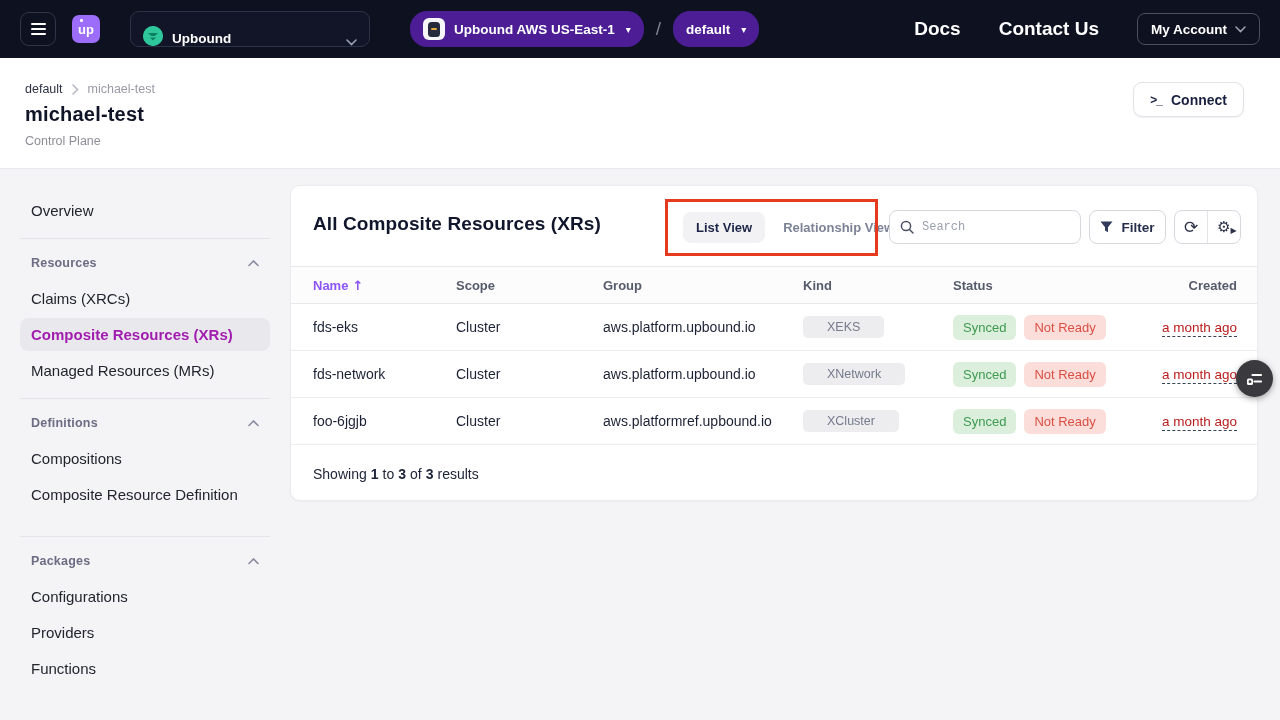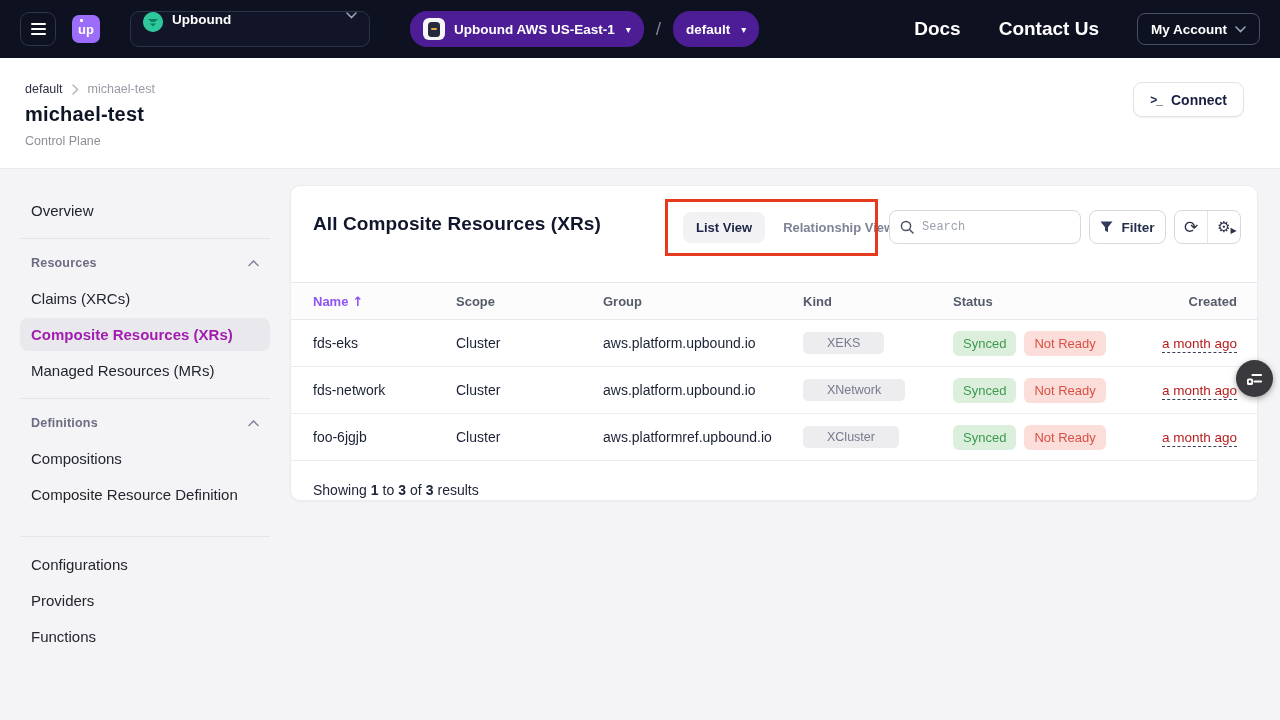--- a/index.html
+++ b/index.html
@@ -24,21 +24,21 @@
   }
   .hamburger i { display:block; width:15px; height:2px; background:#fff; border-radius:1px; }
   .logo {
     width:28px; height:28px; background:#9c6cfb; border-radius:7px; margin-left:16px;
     display:flex; align-items:center; justify-content:center;
     color:#fff; font-weight:bold; font-size:13px; position:relative; flex:0 0 auto;
   }
   .logo .logo-dot { position:absolute; top:4px; left:8px; width:2.5px; height:2.5px; background:#fff; border-radius:50%; }
   .org-select {
     margin-left:30px; width:240px; height:36px; border:1px solid #2d3346; border-radius:9px;
-    background:#111527; display:flex; align-items:flex-start; padding:0 12px; gap:9px; cursor:pointer;
+    background:#111527; display:flex; align-items:flex-end; padding:0 12px; gap:9px; cursor:pointer;
   }
   .org-icon { width:20px; height:20px; border-radius:50%; background:#2ec79c; position:relative; overflow:hidden; flex:0 0 auto; }
   .org-icon svg { position:absolute; inset:0; }
   .org-select .lbl { color:#fff; font-weight:bold; font-size:13.5px; }
   .chev { margin-left:auto; color:#9aa0b4; display:flex; align-items:center; }
   .cp-select, .ns-select {
     height:36px; background:#4c1d95; border-radius:17px; display:flex; align-items:center;
     padding:0 13px; gap:9px; cursor:pointer; color:#fff; font-weight:bold; font-size:13.5px;
   }
   .cp-select { margin-left:40px; }
@@ -131,21 +131,21 @@
   .icon-cell + .icon-cell { border-left:1px solid #e3e3e8; }
   .refresh-glyph { font-size:17px; line-height:1; }
   .gear-wrap { position:relative; font-size:15px; line-height:1; }
   .gear-caret { position:absolute; right:-6px; bottom:0; font-size:8px; color:#2b3248; }
 
   
   .tbl-header {
     height:38px; display:grid; grid-template-columns:143px 147px 200px 150px 190px 1fr;
     align-items:center; padding:0 20px 0 22px;
     border-top:1px solid #e8e8ec; border-bottom:1px solid #e8e8ec; background:#fcfcfd;
-    font-size:13px; font-weight:bold; color:#565b6b;margin-top:16px;
+    font-size:13px; font-weight:bold; color:#565b6b;
   }
   .th-name { color:#8d55f4; cursor:pointer; display:flex; align-items:center; gap:4px; }
   .th-created { text-align:right; }
   .tbl-row {
     height:47px; display:grid; grid-template-columns:143px 147px 200px 150px 190px 1fr;
     align-items:center; padding:0 20px 0 22px; border-bottom:1px solid #ededf0;
     font-size:14px; color:#1c2235; background:#fff;
   }
   .cell-status { display:flex; gap:8px; }
   .badge-kind {
@@ -269,20 +269,28 @@
       <svg width="11" height="7" viewBox="0 0 11 7">
           <polyline points="1,5.5 5.5,1 10,5.5" fill="none" stroke="currentColor" stroke-width="1.6" stroke-linecap="round"></polyline>
         </svg>
     </span>
   </div>
   <div class="side-item">Compositions</div>
   <div class="side-item">Composite Resource Definition</div>
   <div class="side-gap"></div>
   <div class="side-divider"></div>
 
+  <div class="side-section">
+    <span class="sec-lbl">Packages</span>
+    <span class="sec-chev">
+      <svg width="11" height="7" viewBox="0 0 11 7">
+          <polyline points="1,5.5 5.5,1 10,5.5" fill="none" stroke="currentColor" stroke-width="1.6" stroke-linecap="round"></polyline>
+        </svg>
+    </span>
+  </div>
   <div class="side-item">Configurations</div>
   <div class="side-item">Providers</div>
   <div class="side-item">Functions</div>
 </div>
 
 <div class="card">
   <div class="card-header">
     <div class="card-title">All Composite Resources (XRs)</div>
 
     <div class="view-toggle">

